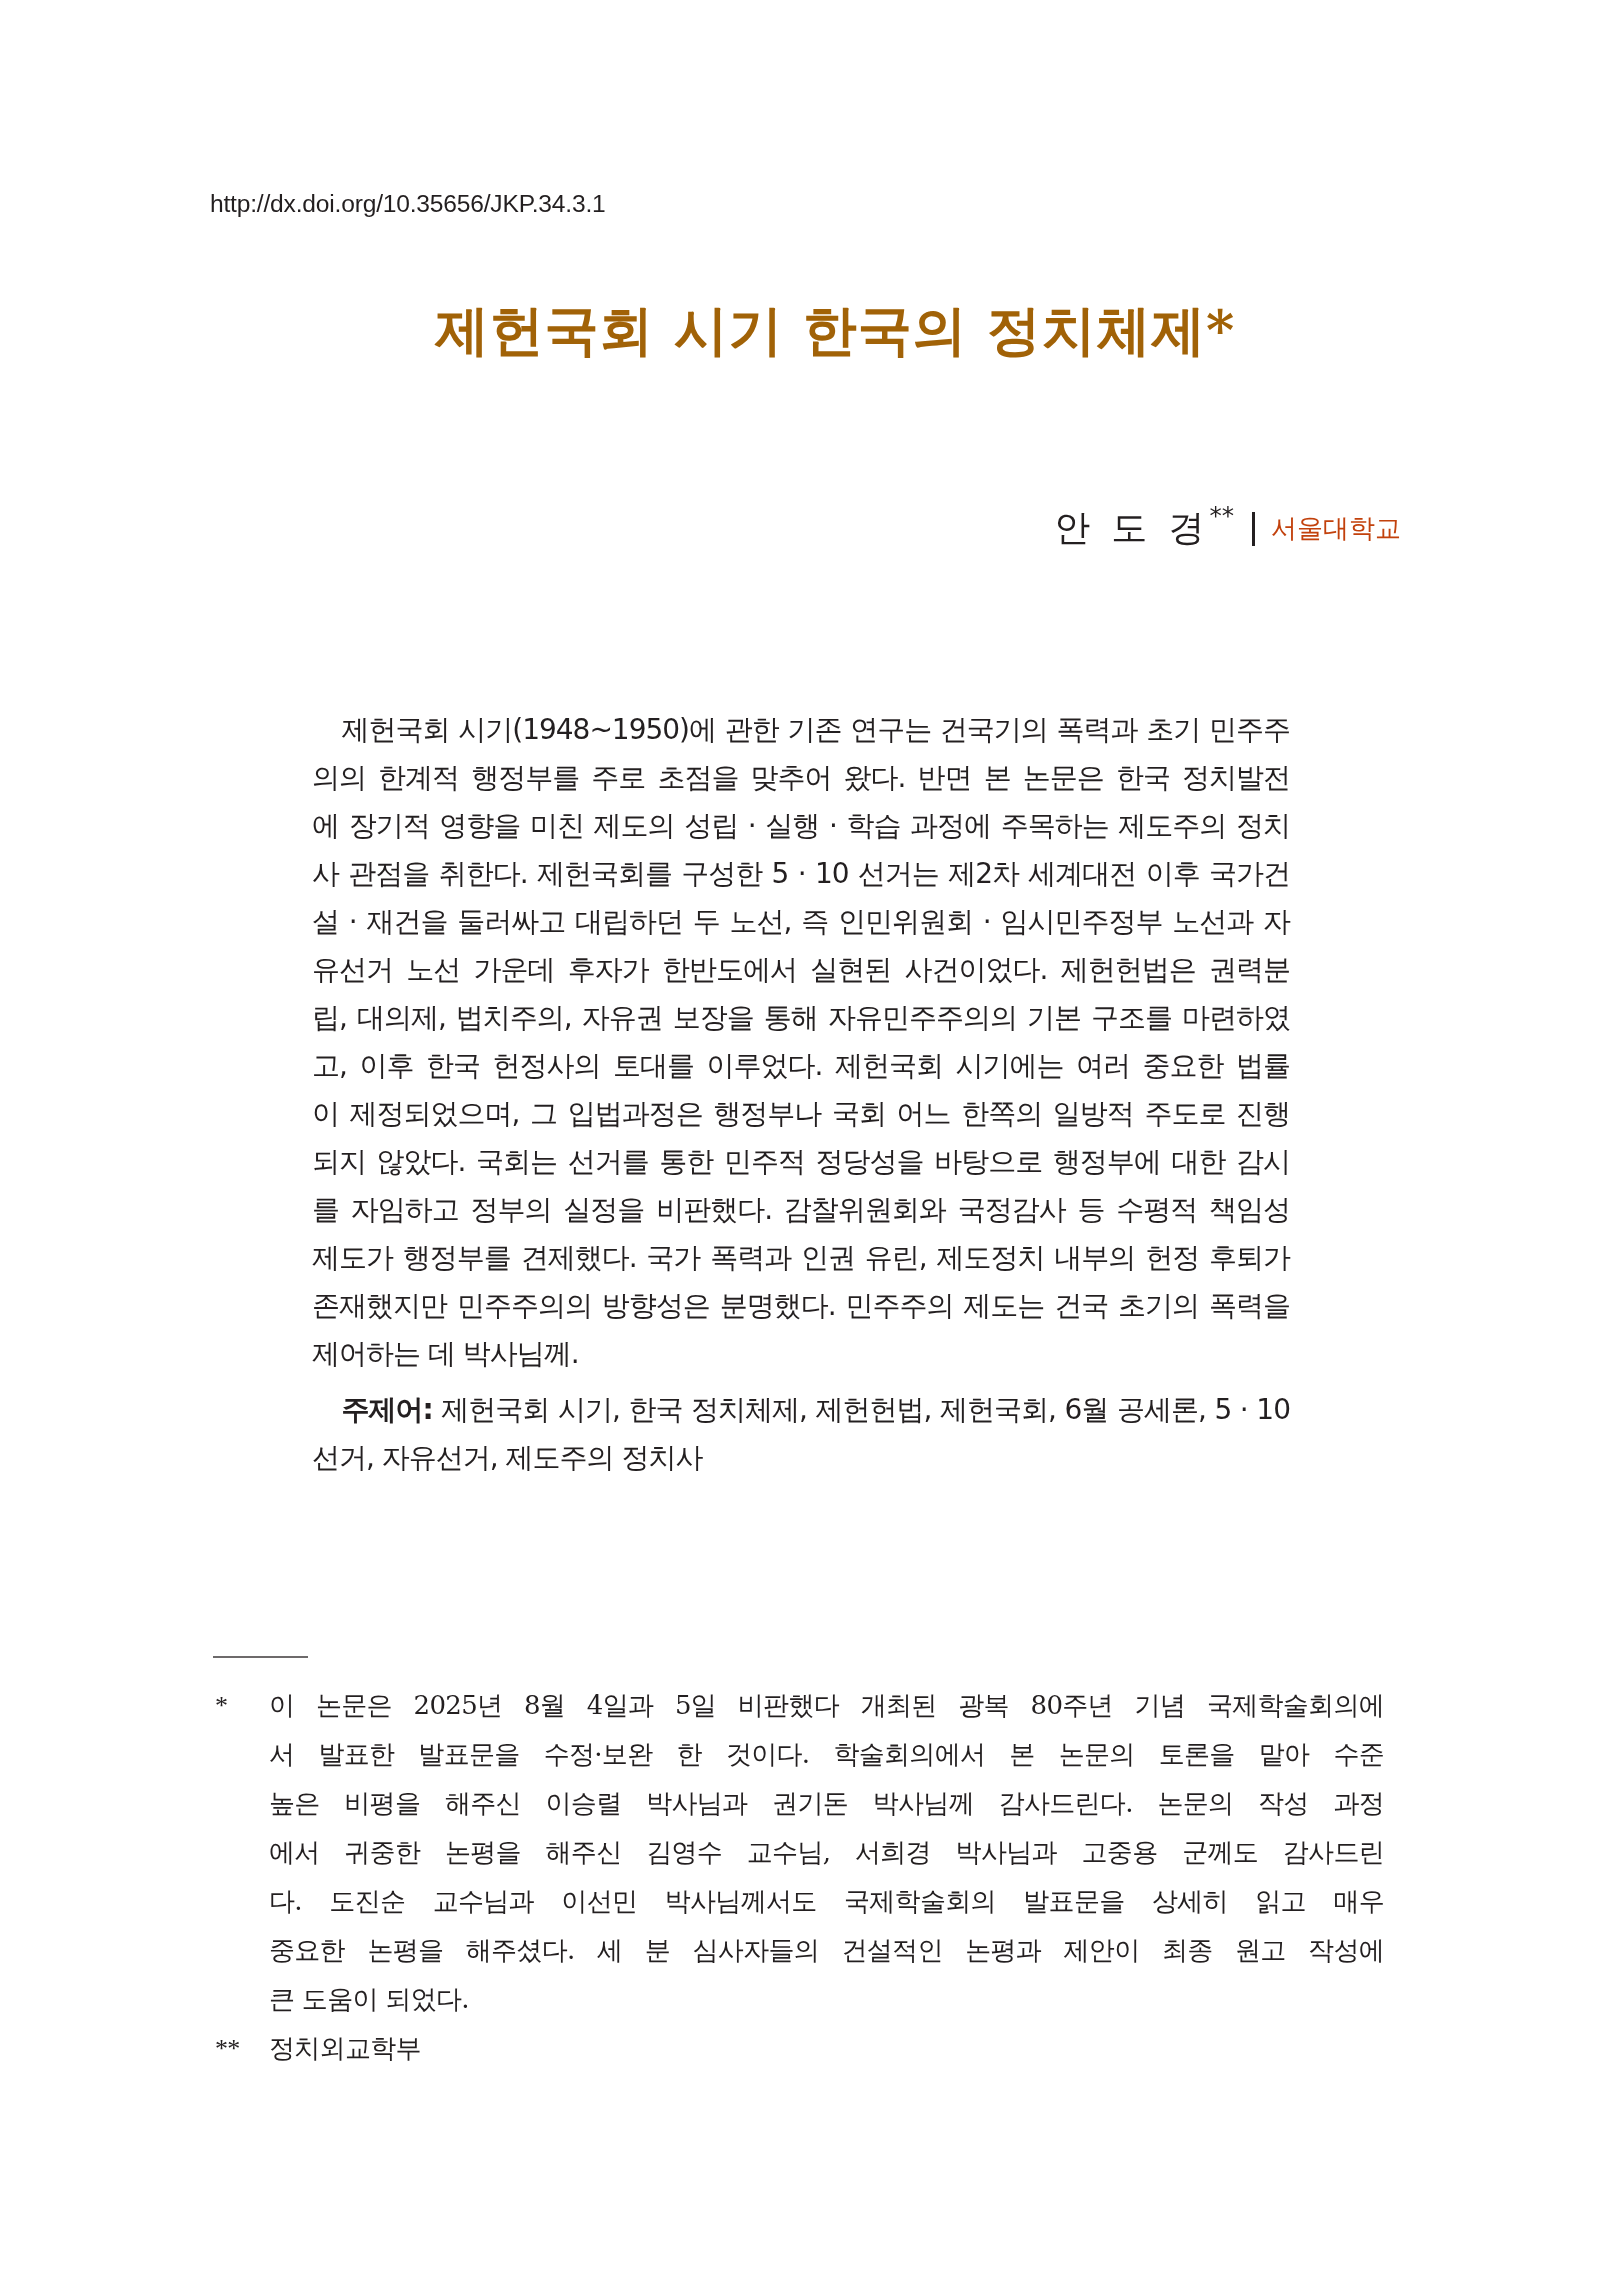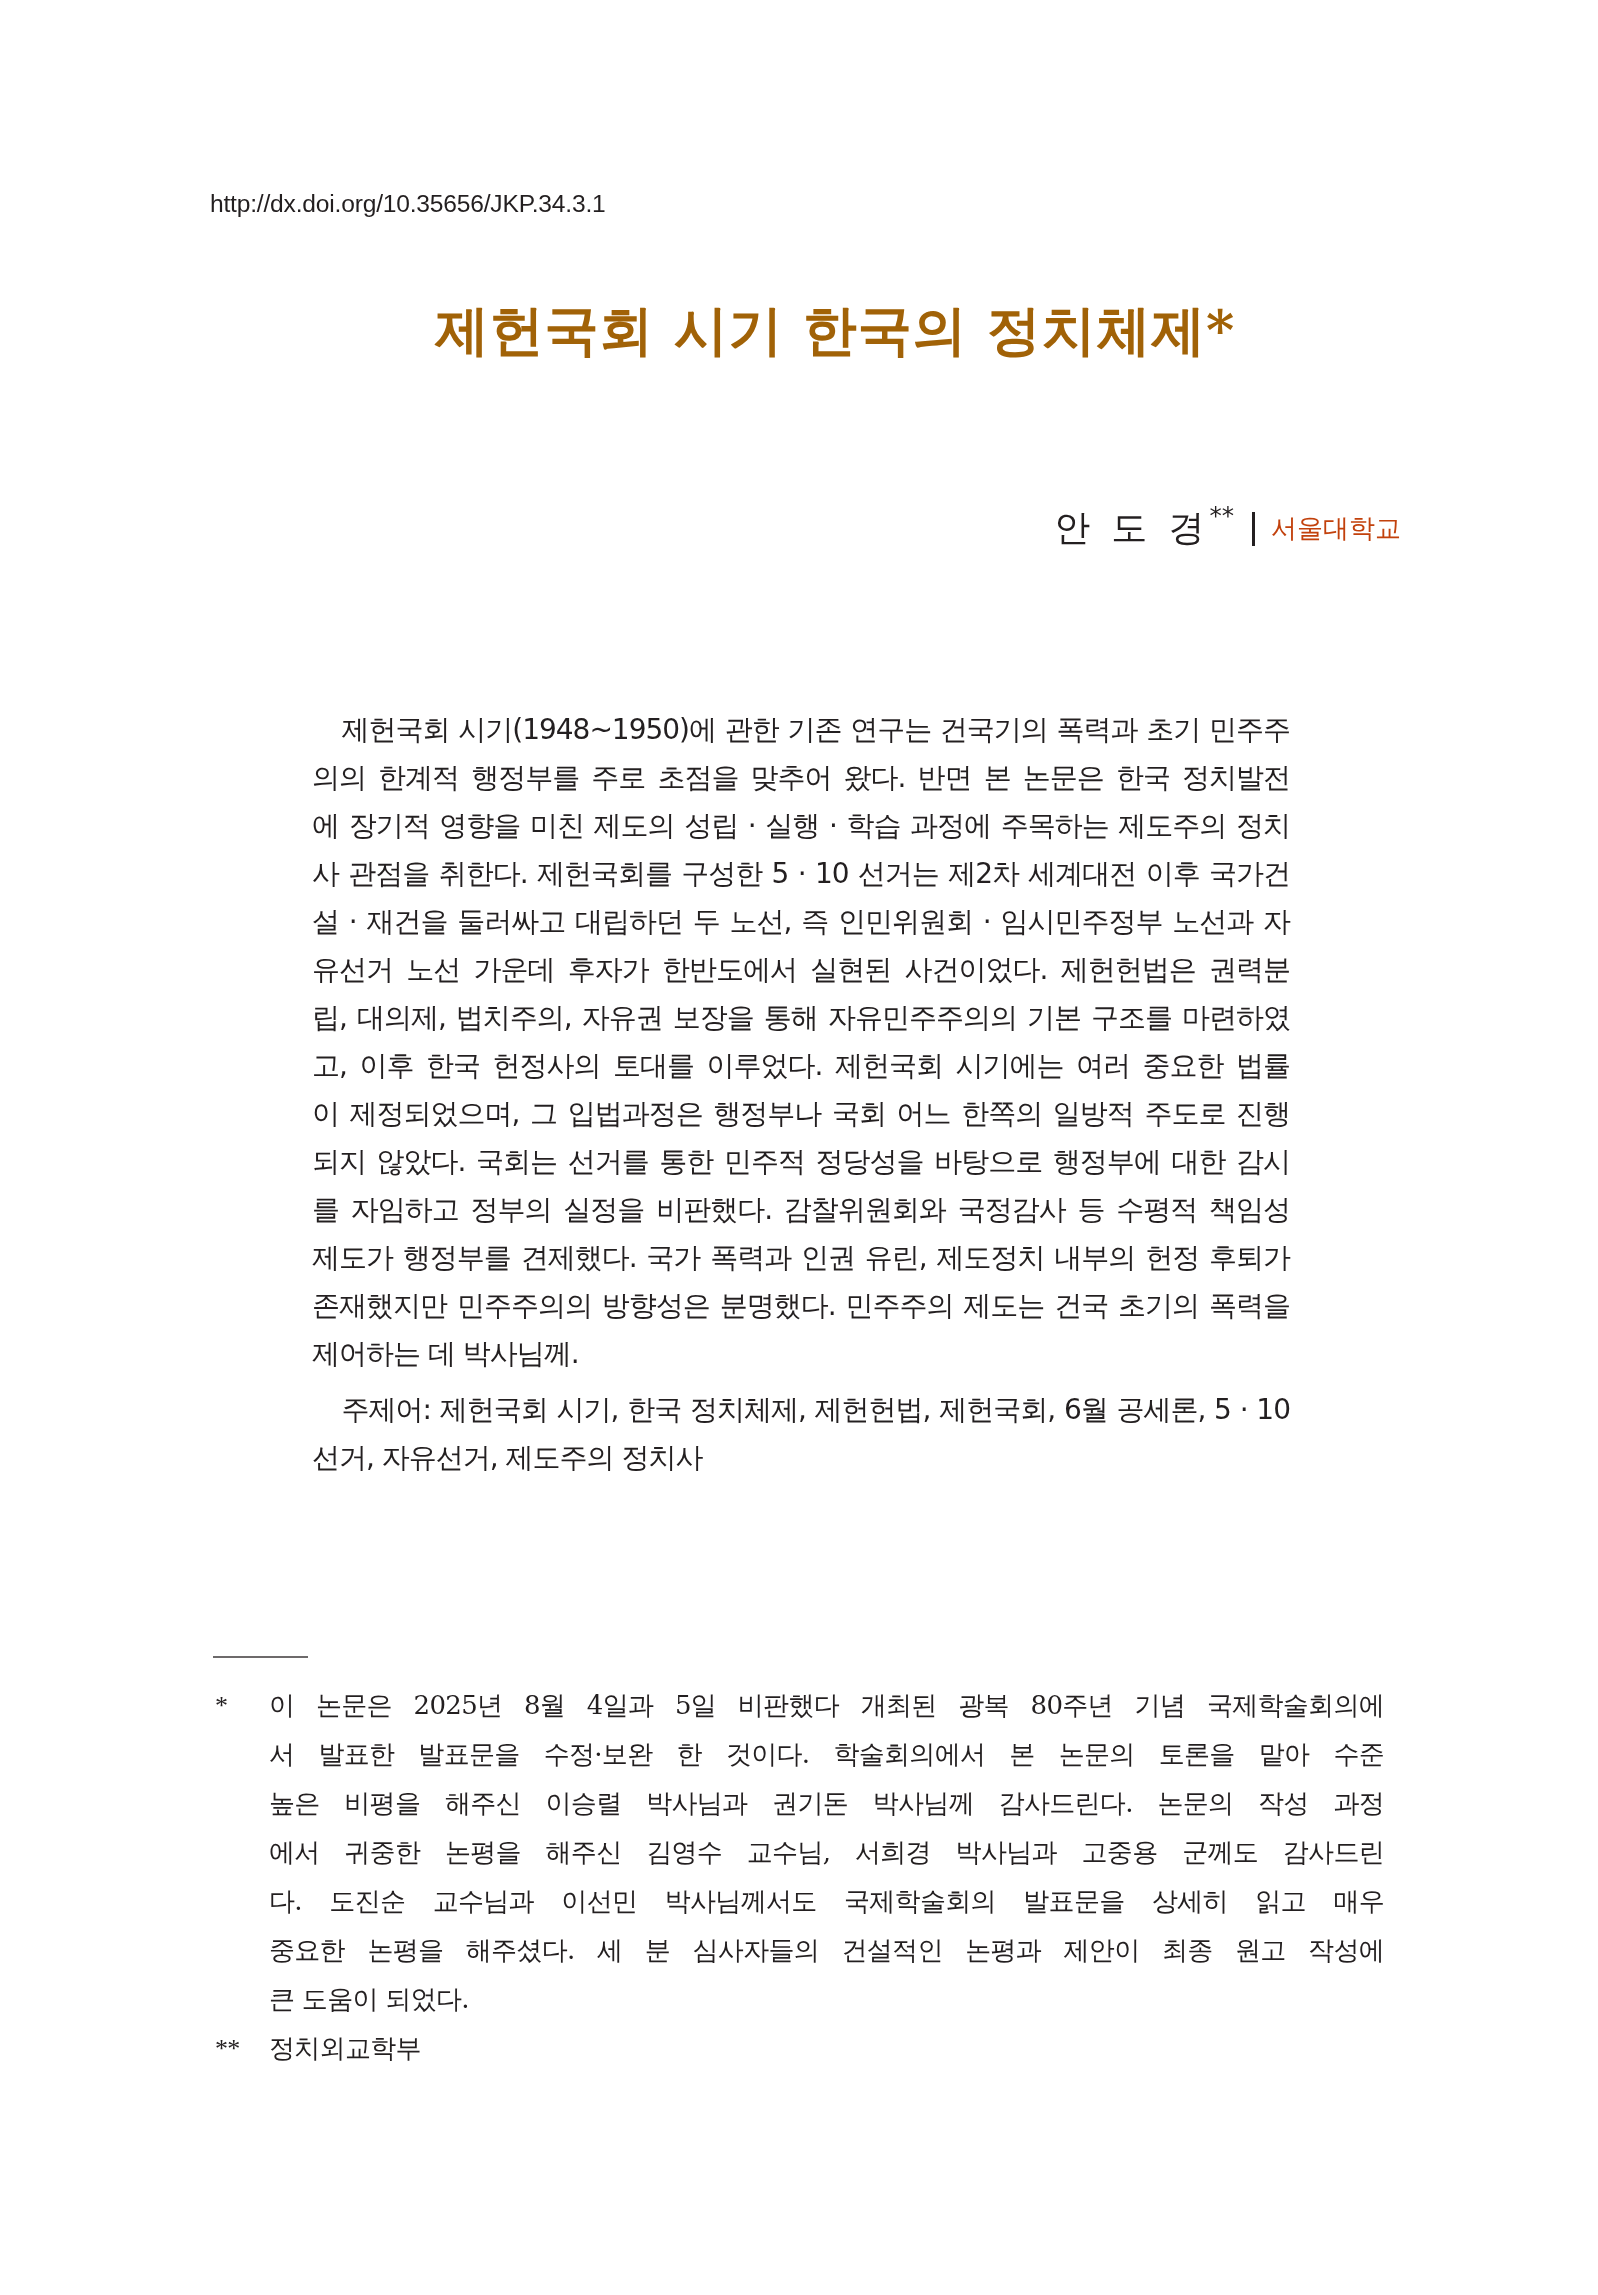--- a/index.html
+++ b/index.html
@@ -103,21 +103,21 @@
     .keywords .line {
       display: block;
       white-space: nowrap;
     }
     .keywords .line.first {
       padding-left: 29.5px;
       text-align: justify;
       text-align-last: justify;
     }
     .keywords .kw-label {
-      font-weight: normal;
+      font-weight: bold;
       margin-top: 7px;
     }
     .fn-rule {
       position: absolute;
       left: 213px;
       top: 1656px;
       width: 95px;
       height: 1.6px;
       background: #6d6a6b;
     }

